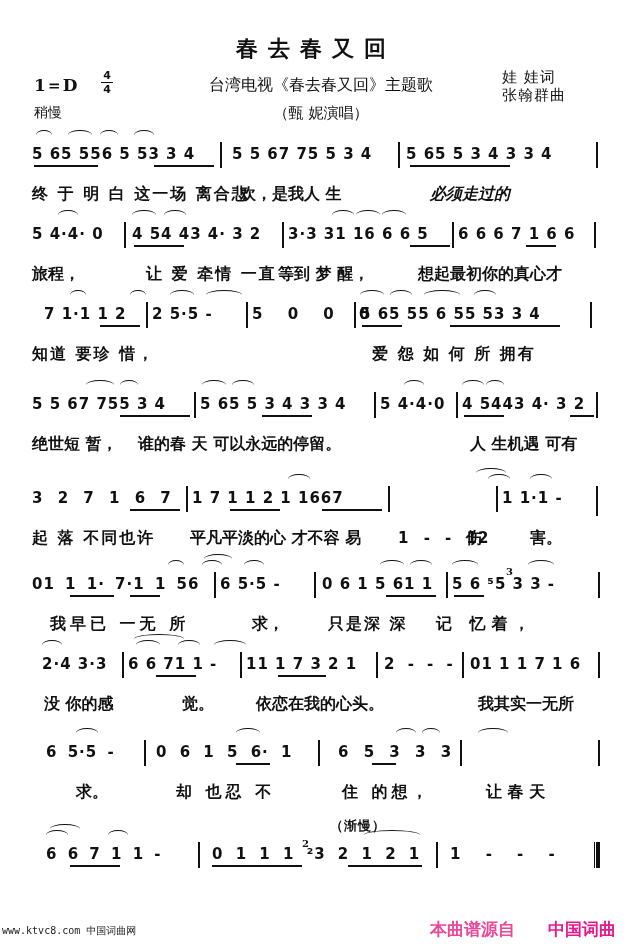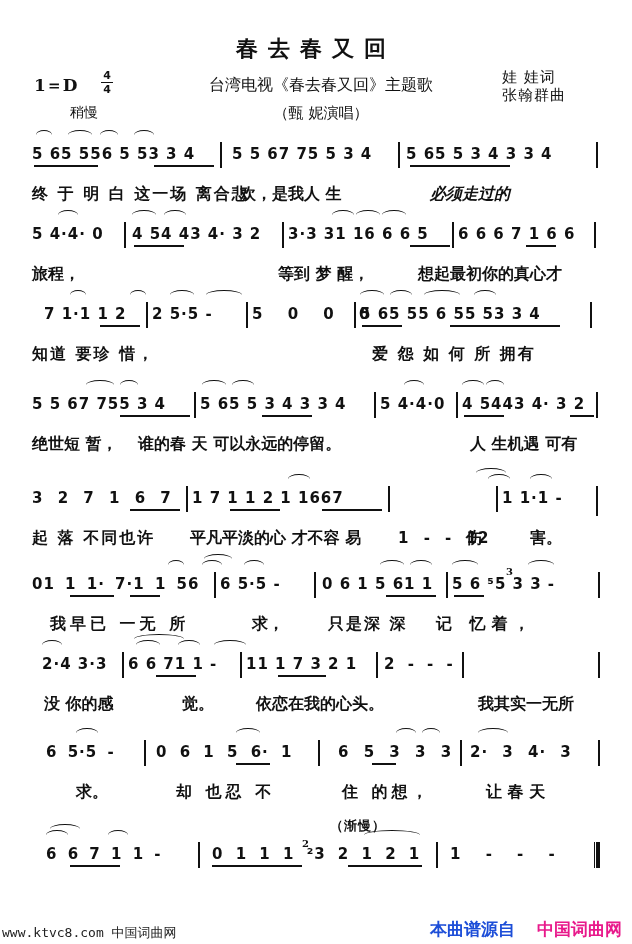--- a/index.html
+++ b/index.html
@@ -14,21 +14,21 @@
     .key { position: absolute; left: 34px; top: 74px; font-size: 17px; font-weight: bold; font-family: "DejaVu Serif", serif; }
     .timesig {
       position: absolute; left: 101px; top: 70px; width: 12px; text-align: center;
       font-size: 11px; font-weight: bold; line-height: 11px;
     }
     .timesig .bar { display: block; height: 1px; background: #111; margin: 1px 0; }
     .subtitle { position: absolute; left: 0; width: 632px; top: 75px; text-align: center; font-size: 16px; font-family: "DejaVu Serif", serif; padding-left: 10px; }
     .credit { position: absolute; left: 502px; font-size: 15px; font-family: "DejaVu Serif", serif; letter-spacing: 1px; }
     .credit.c1 { top: 68px; }
     .credit.c2 { top: 86px; }
-    .tempo { position: absolute; left: 34px; top: 104px; font-size: 14px; font-family: "DejaVu Serif", serif; margin-left: 36px; }
+    .tempo { position: absolute; left: 34px; top: 104px; font-size: 14px; font-family: "DejaVu Serif", serif; }
     .singer { position: absolute; left: 0; width: 632px; top: 104px; text-align: center; font-size: 15px; font-family: "DejaVu Serif", serif; padding-left: 10px; }
 
     .system { position: absolute; left: 30px; width: 575px; }
     .notes {
       position: relative; height: 28px; white-space: nowrap;
       font-family: "DejaVu Sans", sans-serif; font-weight: bold; font-size: 15px;
       letter-spacing: 1px; line-height: 28px;
     }
     .notes .seg { position: absolute; top: 0; }
     .barline { position: absolute; top: 2px; width: 2px; height: 26px; background: #111; }
@@ -38,23 +38,23 @@
       border-top: 1.5px solid #111; border-radius: 50% 50% 0 0;
     }
     .uline { position: absolute; height: 1.5px; background: #111; }
     .lyrics {
       position: relative; height: 28px; margin-top: 14px; white-space: nowrap;
       font-family: "DejaVu Serif", serif; font-weight: bold; font-size: 16px; line-height: 24px;
     }
     .lyrics .seg { position: absolute; top: 0; }
     .annot { position: absolute; font-size: 13px; font-family: "DejaVu Serif", serif; font-weight: bold; }
 
-    .footer-left { position: absolute; left: 2px; top: 924px; font-size: 13px; font-family: "DejaVu Sans Mono", monospace; color: #222; }
+    .footer-left { position: absolute; left: 2px; top: 924px; font-size: 10px; font-family: "DejaVu Sans Mono", monospace; color: #222; }
     .footer-right { position: absolute; left: 430px; top: 918px; font-size: 17px; font-weight: bold; }
-    .footer-right .src { color: #1d4ed8; margin-right: 16px; }
+    .footer-right .src { color: #ec4899; margin-right: 27px; }
     .footer-right .brand { color: #e8198b; }
   </style>
 </head>
 <body>
 
 <div class="title">春去春又回</div>
 <div class="key">1＝D</div>
 <div class="timesig">
   <span>4</span>
   <span class="bar"></span>
@@ -104,20 +104,21 @@
     <span class="seg" style="left:258px;">3·3 31 16 6 6 5</span>
     <span class="barline" style="left:422px;"></span>
     <span class="seg" style="left:428px;">6 6 6 7 1 6 6</span>
     <span class="barline" style="left:564px;"></span>
     <span class="uline" style="left:104px;top:25px;width:50px;"></span>
     <span class="uline" style="left:380px;top:25px;width:40px;"></span>
     <span class="uline" style="left:496px;top:25px;width:30px;"></span>
   </div>
   <div class="lyrics">
     <span class="seg" style="left:2px;">旅程，</span>
+    <span class="seg" style="left:116px;letter-spacing:2px;">让 爱 牵情 一直</span>
     <span class="seg" style="left:248px;">等到 梦 醒，</span>
     <span class="seg" style="left:388px;">想起最初你的真心才</span>
   </div>
 </div>
 
 <div class="system" style="top:300px;">
   <div class="notes">
     <span class="slur" style="left:40px;width:16px;"></span>
     <span class="slur" style="left:100px;width:16px;"></span>
     <span class="slur" style="left:140px;width:24px;"></span>
@@ -239,20 +240,21 @@
     <span class="slur" style="left:148px;width:22px;"></span>
     <span class="slur" style="left:184px;width:32px;"></span>
     <span class="seg" style="left:12px;">2·4 3·3</span>
     <span class="barline" style="left:92px;"></span>
     <span class="seg" style="left:98px;">6 6 71 1 -</span>
     <span class="barline" style="left:210px;"></span>
     <span class="seg" style="left:216px;">11 1 7 3 2 1</span>
     <span class="barline" style="left:346px;"></span>
     <span class="seg" style="left:354px;word-spacing:6px;">2 - - -</span>
     <span class="barline" style="left:432px;"></span>
+    <span class="seg" style="left:440px;">01 1 1 7 1 6</span>
     <span class="barline" style="left:568px;"></span>
     <span class="uline" style="left:126px;top:25px;width:40px;"></span>
     <span class="uline" style="left:248px;top:25px;width:48px;"></span>
   </div>
   <div class="lyrics">
     <span class="seg" style="left:14px;">没  你的感</span>
     <span class="seg" style="left:152px;">觉。</span>
     <span class="seg" style="left:226px;">依恋在我的心头。</span>
     <span class="seg" style="left:448px;">我其实一无所</span>
   </div>
@@ -264,21 +266,20 @@
     <span class="slur" style="left:206px;width:24px;"></span>
     <span class="slur" style="left:366px;width:20px;"></span>
     <span class="slur" style="left:392px;width:18px;"></span>
     <span class="slur" style="left:448px;width:30px;"></span>
     <span class="seg" style="left:16px;word-spacing:4px;">6 5·5 -</span>
     <span class="barline" style="left:114px;"></span>
     <span class="seg" style="left:126px;word-spacing:6px;">0 6 1 5 6· 1</span>
     <span class="barline" style="left:288px;"></span>
     <span class="seg" style="left:308px;word-spacing:8px;">6 5 3 3 3</span>
     <span class="barline" style="left:430px;"></span>
-    <span class="seg" style="left:440px;word-spacing:8px;">2· 3 4· 3</span>
     <span class="barline" style="left:568px;"></span>
     <span class="uline" style="left:206px;top:25px;width:34px;"></span>
     <span class="uline" style="left:342px;top:25px;width:24px;"></span>
   </div>
   <div class="lyrics">
     <span class="seg" style="left:46px;">求。</span>
     <span class="seg" style="left:146px;letter-spacing:4px;">却 也忍  不</span>
     <span class="seg" style="left:312px;letter-spacing:4px;">住 的想，</span>
     <span class="seg" style="left:456px;">让  春  天</span>
   </div>

